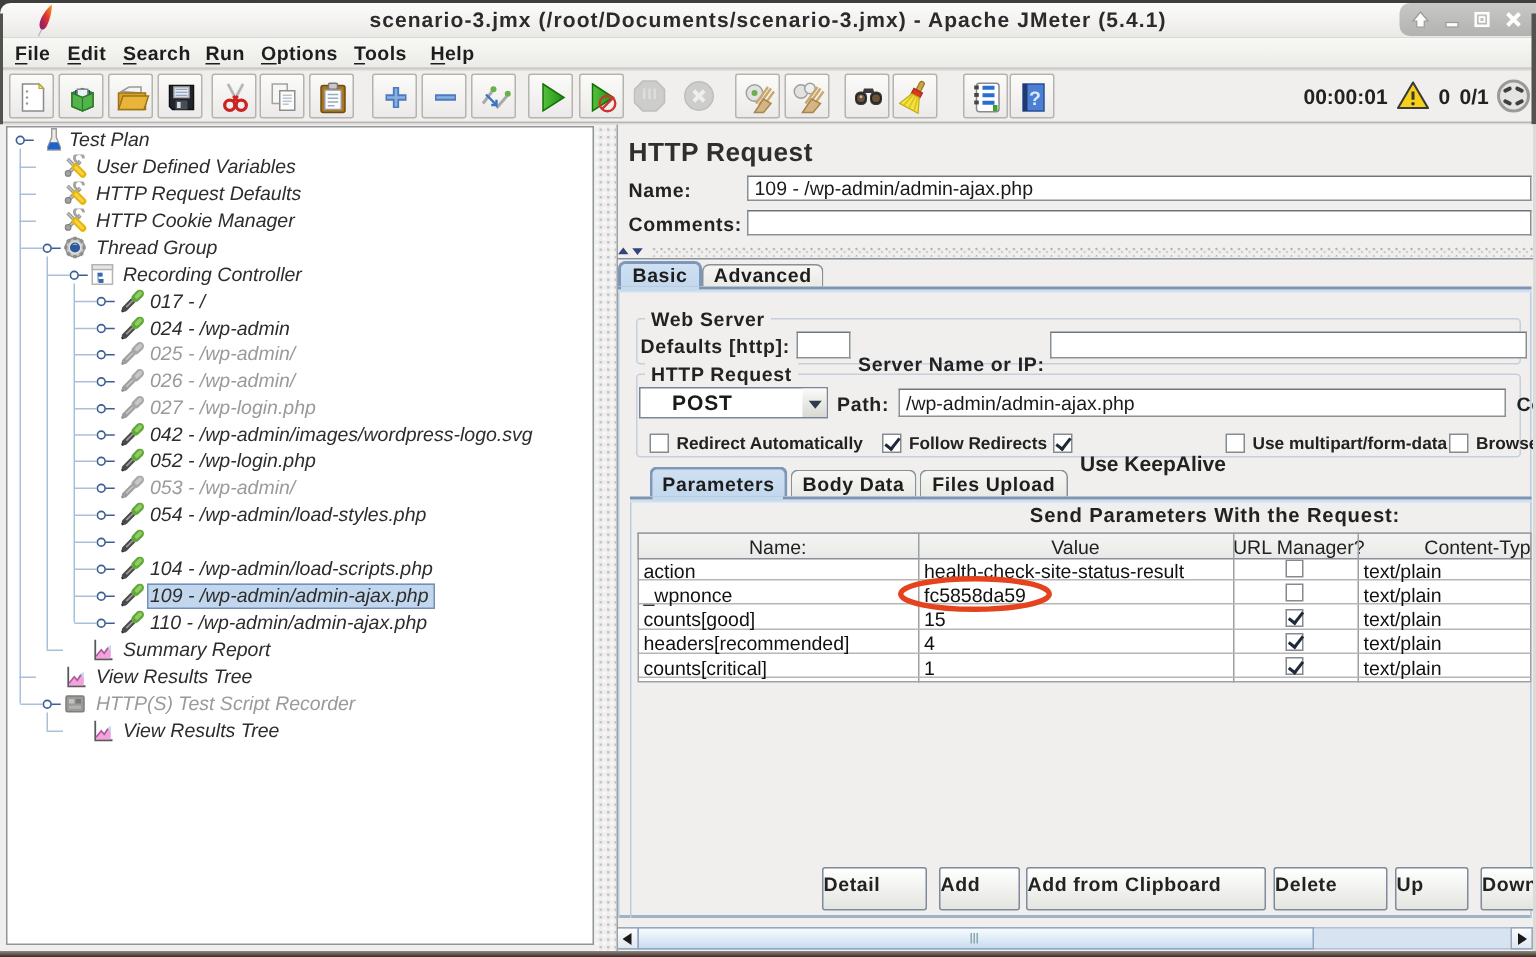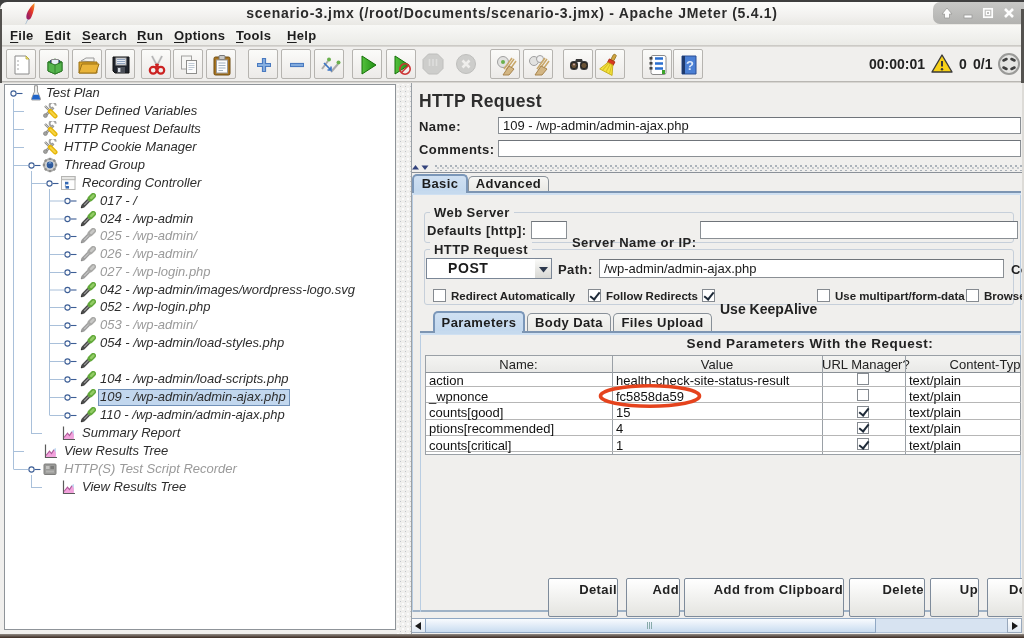--- a/index.html
+++ b/index.html
@@ -26,21 +26,21 @@
 #rframe{position:absolute;top:0;left:1022px;width:2px;height:552px;background:#dddbd7;}
 #bottomstrip{position:absolute;top:634px;left:0;width:1024px;height:4px;background:linear-gradient(#908a84,#3b2a22);}
 
 .field{position:absolute;background:#fff;border:1px solid #8a8f94;border-top:1px solid #6f747a;font-size:13px;color:#1a1a1a;padding:1px 4px;white-space:nowrap;overflow:hidden;}
 .blabel{position:absolute;font-weight:bold;font-size:13px;color:#222;white-space:nowrap;letter-spacing:0.45px;}
 .rlabel{position:absolute;font-size:13px;color:#111;white-space:nowrap;}
 
 .tab{position:absolute;font-size:13px;font-weight:bold;color:#1d1d1d;text-align:center;border:1px solid #889098;border-bottom:none;border-radius:5px 5px 0 0;background:linear-gradient(#f6f6f4,#e9e9e5);letter-spacing:0.4px;}
 .tabsel{background:linear-gradient(#cfe0f2,#c3d8ee);border:2px solid #7b97b9;border-bottom:none;font-weight:bold;}
 
-.btn{position:absolute;height:39px;border:1px solid #7e8b9b;border-radius:2px;background:linear-gradient(#ffffff,#e4e4e0);font-size:13px;font-weight:bold;color:#222;text-align:right;line-height:21px;letter-spacing:0.4px;}
+.btn{position:absolute;height:29px;border:1px solid #7e8b9b;border-radius:2px;background:linear-gradient(#ffffff,#e4e4e0);font-size:13px;font-weight:bold;color:#222;text-align:left;line-height:21px;letter-spacing:0.4px;}
 
 .cb{position:absolute;width:13px;height:13px;background:#fff;border:1px solid #858a90;}
 .cb.chk::after{content:"";position:absolute;left:3px;top:-0.5px;width:4px;height:8px;border:solid #1e2a38;border-width:0 2.2px 2.2px 0;transform:rotate(38deg);}
 
 .trow{position:absolute;height:18px;font-size:13px;color:#2d2d2d;white-space:nowrap;font-style:italic;}
 .trow.dis{color:#9a9a9a;}
 .tsel{position:absolute;background:#c2d7ee;border:1px solid #7191b8;}
 </style></head>
 <body>
 <div id="root">
@@ -617,21 +617,21 @@
 <div class="cb" style="left:445px;top:306.3px;width:12px;height:12px"></div>
 
 <div class="rlabel" style="left:497px;top:305.8px">text/plain</div>
 <div class="abs" style="left:14px;top:335.6px;width:595px;height:1px;background:#b6b6b6"></div>
 <div class="rlabel" style="left:17px;top:322.1px">counts[good]</div>
 <div class="rlabel" style="left:204px;top:322.1px">15</div>
 <div class="cb chk" style="left:445px;top:322.6px;width:12px;height:12px"></div>
 
 <div class="rlabel" style="left:497px;top:322.1px">text/plain</div>
 <div class="abs" style="left:14px;top:351.90000000000003px;width:595px;height:1px;background:#b6b6b6"></div>
-<div class="rlabel" style="left:17px;top:338.40000000000003px">ptions[recommended]</div>
+<div class="rlabel" style="left:17px;top:338.40000000000003px">headers[recommended]</div>
 <div class="rlabel" style="left:204px;top:338.40000000000003px">4</div>
 <div class="cb chk" style="left:445px;top:338.90000000000003px;width:12px;height:12px"></div>
 
 <div class="rlabel" style="left:497px;top:338.40000000000003px">text/plain</div>
 <div class="abs" style="left:14px;top:368.20000000000005px;width:595px;height:1px;background:#b6b6b6"></div>
 <div class="rlabel" style="left:17px;top:354.70000000000005px">counts[critical]</div>
 <div class="rlabel" style="left:204px;top:354.70000000000005px">1</div>
 <div class="cb chk" style="left:445px;top:355.20000000000005px;width:12px;height:12px"></div>
 
 <div class="rlabel" style="left:497px;top:354.70000000000005px">text/plain</div>

